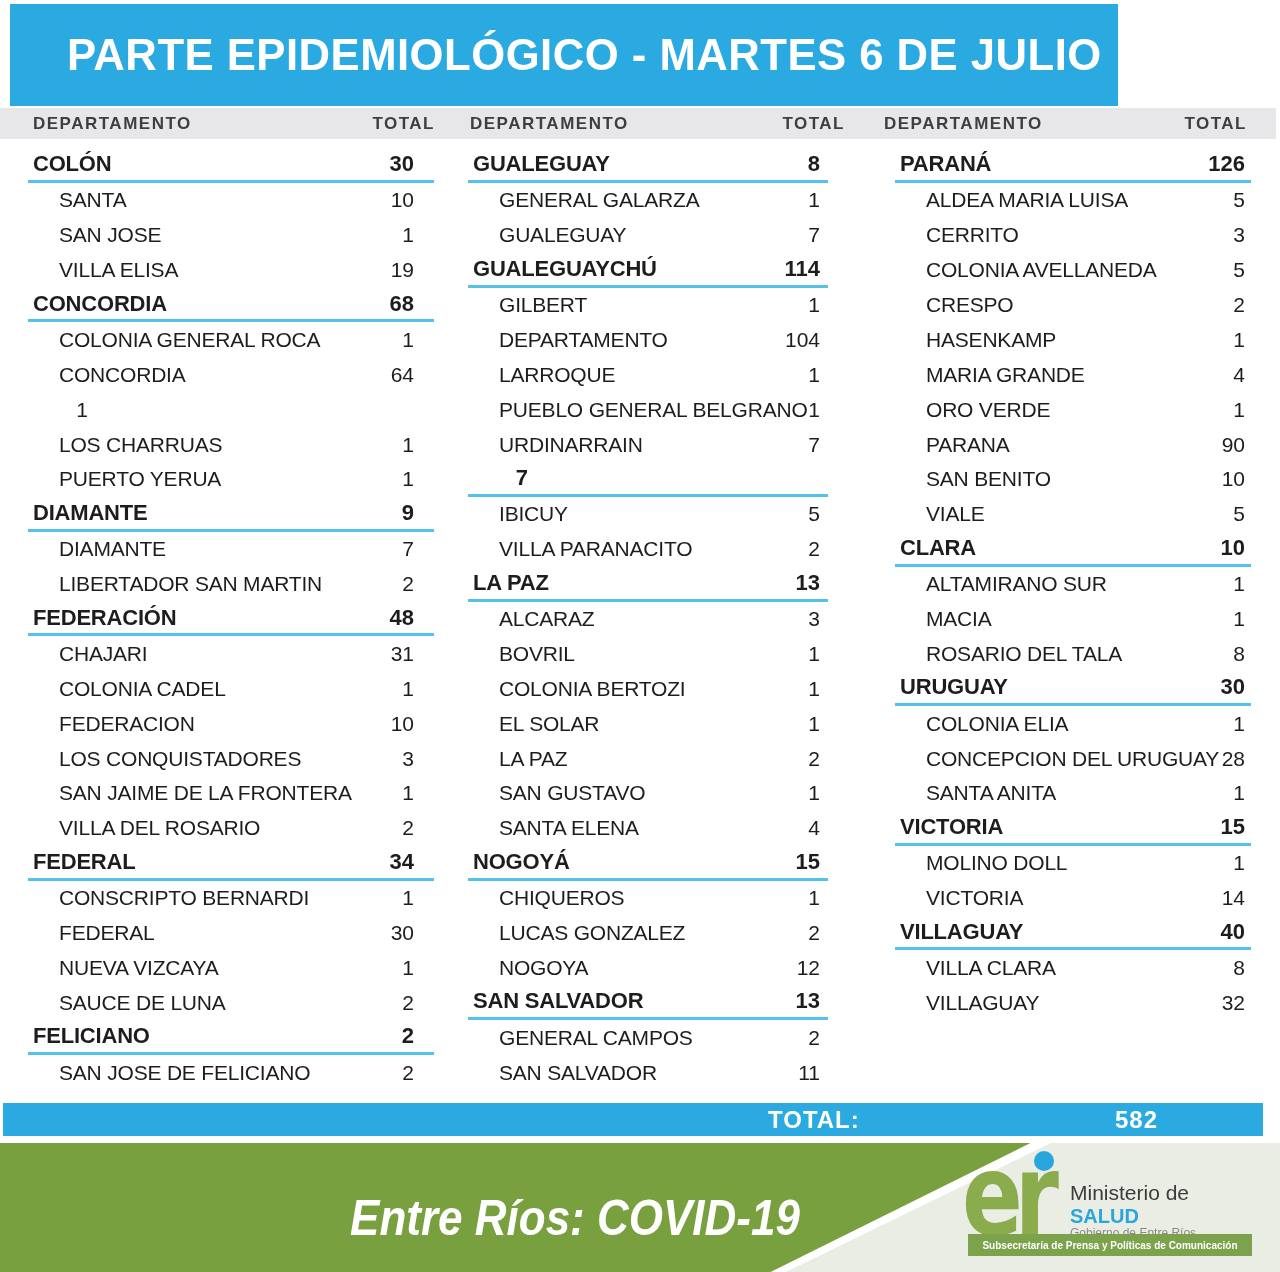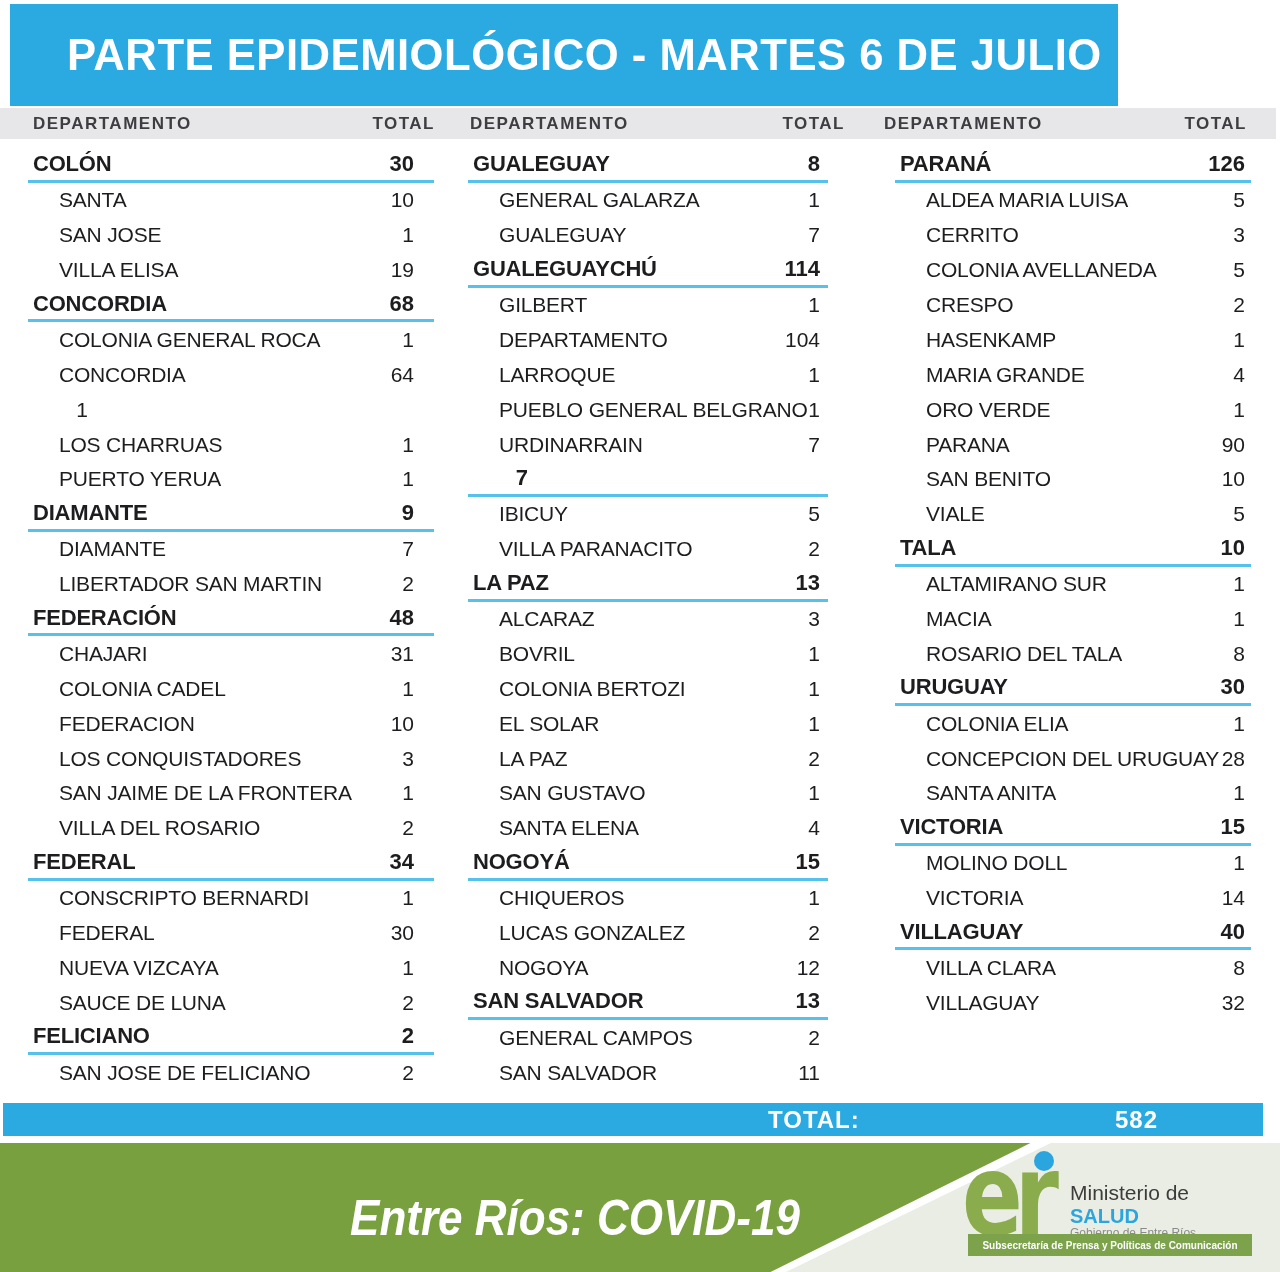--- a/index.html
+++ b/index.html
@@ -363,21 +363,21 @@
     </div>
     <div class="row loc">
       <span class="name">SAN BENITO</span>
       <span class="val">10</span>
     </div>
     <div class="row loc">
       <span class="name">VIALE</span>
       <span class="val">5</span>
     </div>
     <div class="row sec">
-      <span class="name">TALA</span>
+      <span class="name">CLARA</span>
       <span class="val">10</span>
     </div>
     <div class="row loc">
       <span class="name">ALTAMIRANO SUR</span>
       <span class="val">1</span>
     </div>
     <div class="row loc">
       <span class="name">MACIA</span>
       <span class="val">1</span>
     </div>

